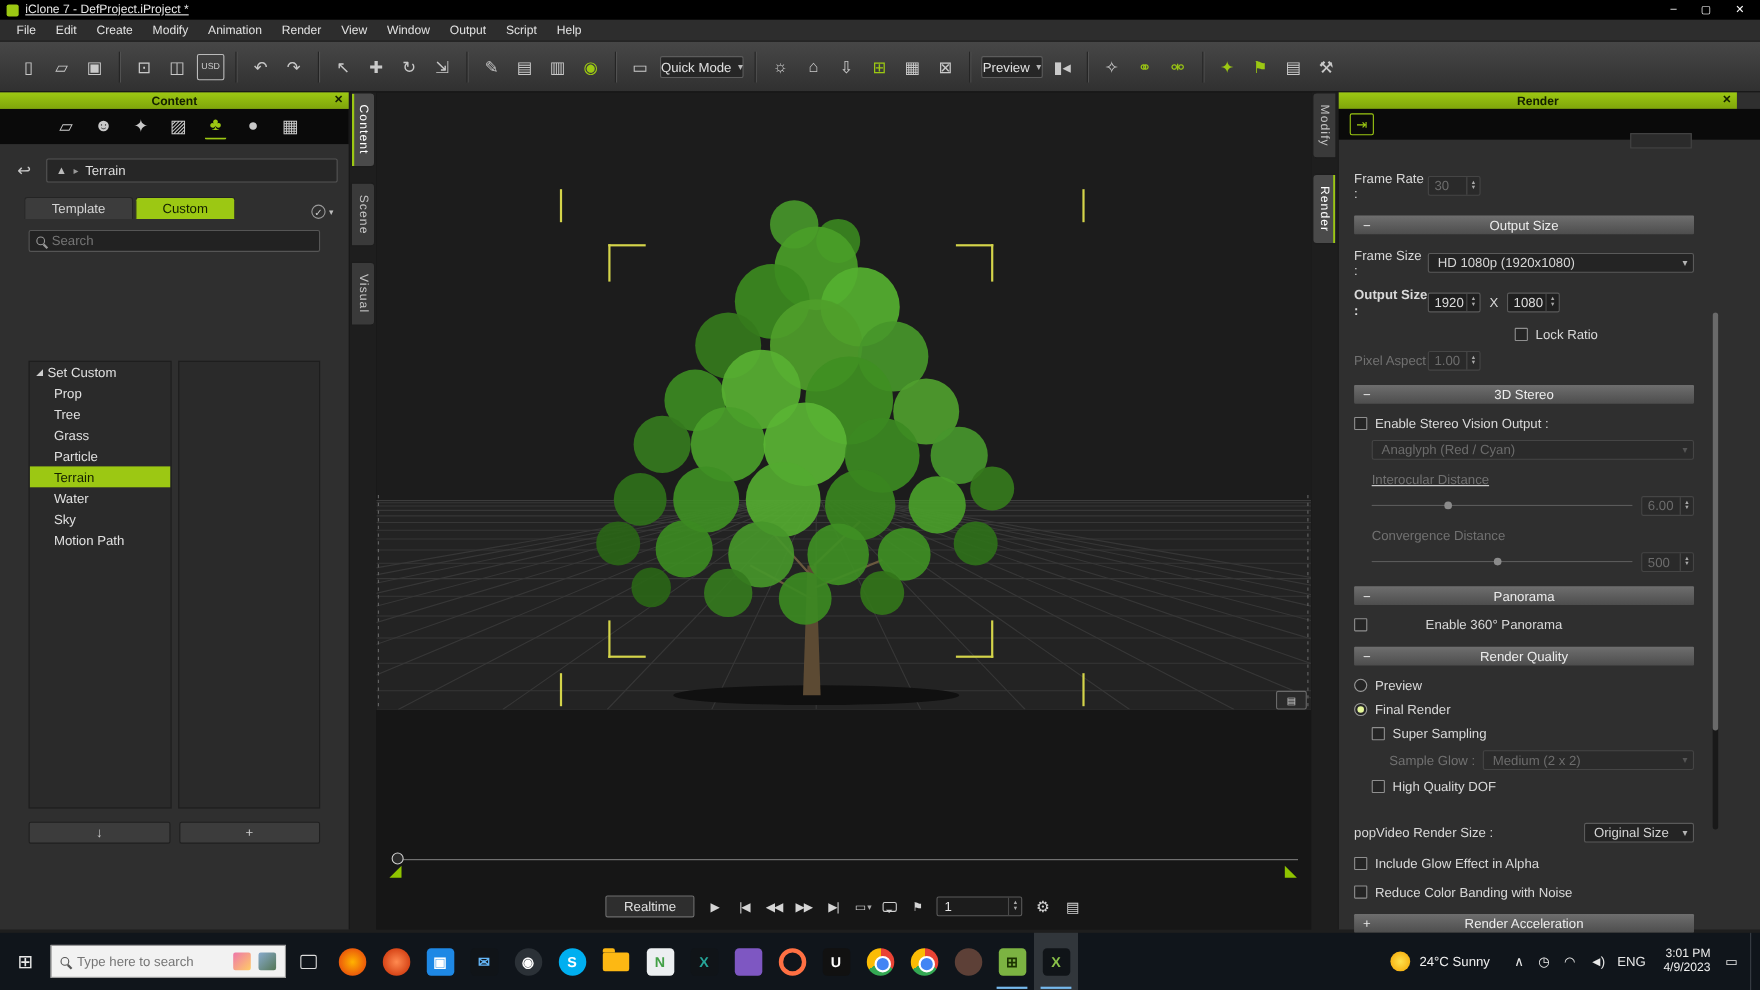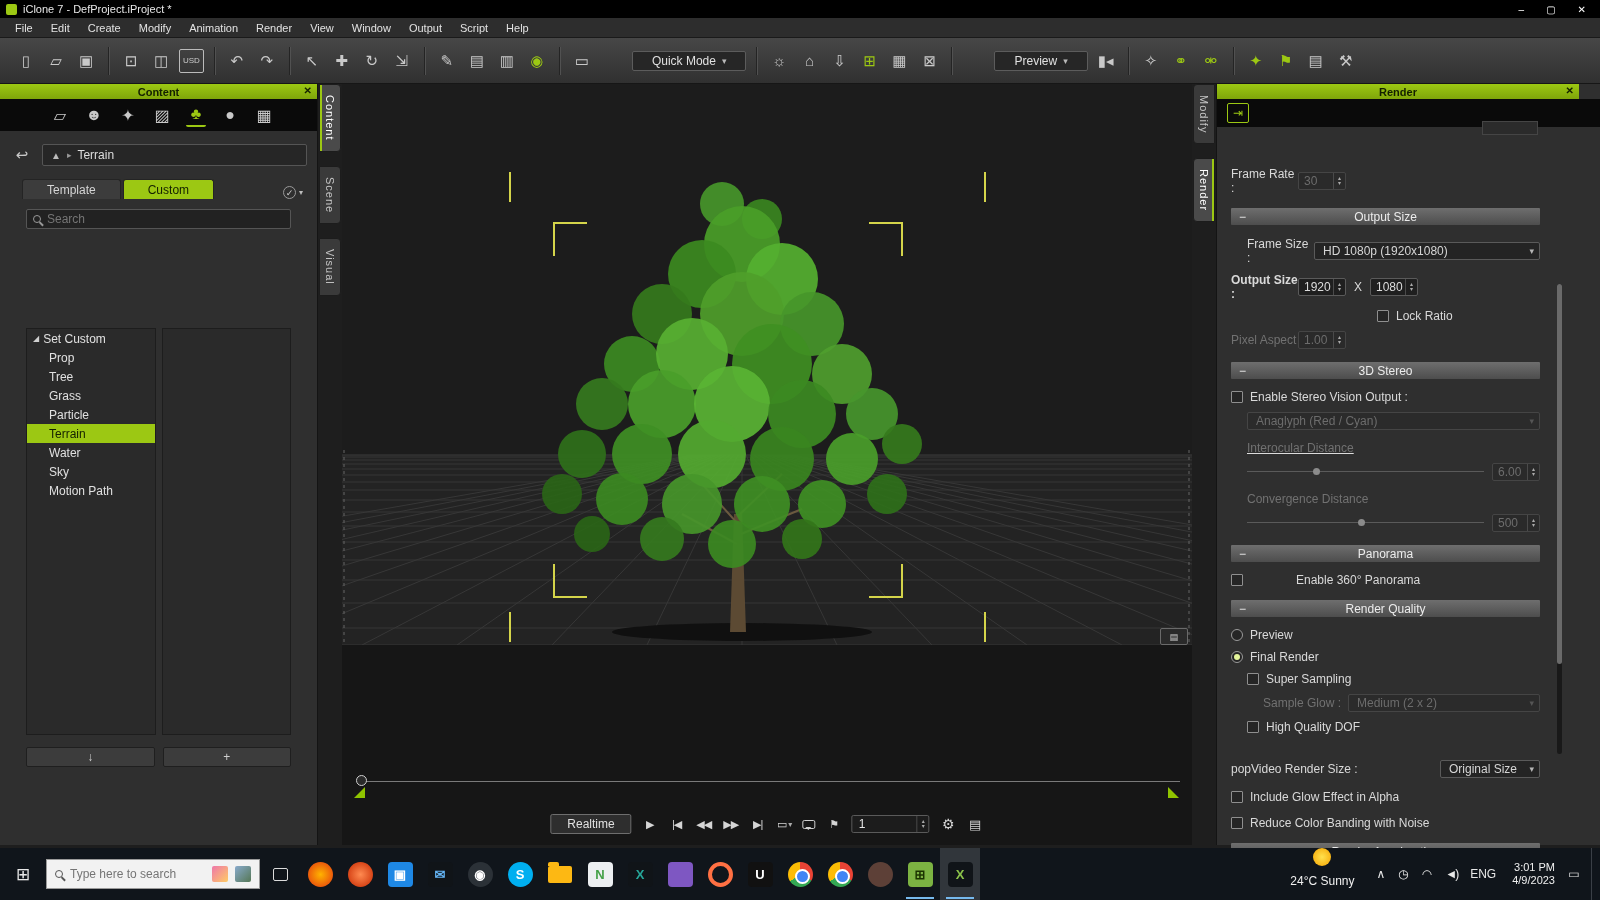--- a/index.html
+++ b/index.html
@@ -3,34 +3,34 @@
 <meta charset="utf-8">
 <style>
   * { margin:0; padding:0; box-sizing:border-box; }
   html,body { background:#000; }
   body { font-family:"Liberation Sans", sans-serif; }
   #app { position:relative; width:1600px; height:900px; overflow:hidden; background:#1e1e1e; color:#ddd; font-size:12px; }
 
   
   #titlebar { position:absolute; left:0; top:0; width:1600px; height:18px; background:#000; display:flex; align-items:center; padding:0 6px; }
   .appicon { width:11px; height:11px; background:var(--accent,#9cc813); border-radius:2px; margin-right:6px; }
-  #titlebar .title { font-size:11px; color:#e8e8e8; }
+  #titlebar .title { font-size:11px; color:#e8e8e8;text-decoration:underline; }
   .wincontrols { margin-left:auto; display:flex; gap:22px; padding-right:8px; color:#fff; font-size:10px; }
   .wincontrols span { cursor:default; }
 
   
   #menubar { position:absolute; left:0; top:18px; width:1600px; height:20px; background:#2d2d2d; display:flex; align-items:center; padding-left:6px; border-bottom:1px solid #1a1a1a; }
   #menubar span { padding:0 9px; color:#e2e2e2; font-size:11px; }
 
   
   #toolbar { position:absolute; left:0; top:38px; width:1600px; height:46px; background:linear-gradient(#474747,#303030); display:flex; align-items:center; gap:6px; padding:0 14px; border-bottom:1px solid #161616; }
   .icon-btn { min-width:24px; height:24px; display:flex; align-items:center; justify-content:center; color:#c9c9c9; font-size:15px; border-radius:2px; }
   .icon-btn.green { color:var(--accent,#9cc813); }
   .tsep { width:1px; height:28px; background:#242424; box-shadow:1px 0 0 #515151; margin:0 4px; }
-  .dd-btn { display:flex; align-items:center; gap:6px; background:#262626; border:1px solid #5c5c5c; border-radius:2px; padding:2px 19px; color:#e0e0e0; font-size:12px;margin-left:32px; }
+  .dd-btn { display:flex; align-items:center; gap:6px; background:#262626; border:1px solid #5c5c5c; border-radius:2px; padding:2px 0; color:#e0e0e0; font-size:12px; }
   .dd-btn::after { content:"▾"; font-size:9px; color:#b9b9b9; }
   .usd { border:1px solid #bbb; border-radius:2px; font-size:8px; padding:2px 3px; color:#ccc; }
 
   
   #content-panel { position:absolute; left:0; top:84px; width:318px; height:761px; background:#2f2f2f; border-right:1px solid #141414; }
   .panel-head { height:15px; background:linear-gradient(var(--accent,#9cc813),#7fa50a); display:flex; align-items:center; justify-content:center; color:#142000; font-size:11px; font-weight:bold; position:relative; }
   .panel-close { position:absolute; right:5px; top:1px; font-size:10px; color:#142000; }
   .cat-row { height:32px; background:#0a0a0a; display:flex; align-items:center; gap:14px; padding-left:50px; }
   .cat-row .icon-btn { font-size:16px; min-width:20px; }
   .cat-row .active { color:var(--accent,#9cc813); border-bottom:2px solid var(--accent,#9cc813); }
@@ -89,21 +89,21 @@
 
   .spin { display:flex; flex-direction:column; align-items:center; justify-content:center; width:12px; align-self:stretch; border-left:1px solid #4a4a4a; color:#a9a9a9; font-size:6px; line-height:5px; }
   .spin::before { content:"▴"; } .spin::after { content:"▾"; }
 
   
   #render-panel { position:absolute; left:1216px; top:84px; width:384px; height:761px; background:#2f2f2f; border-left:1px solid #141414; }
   #render-panel .panel-head { width:362px; }
   .rp-iconrow { height:28px; background:#0a0a0a; display:flex; align-items:center; padding-left:10px; position:relative; }
   .rp-export { width:22px; height:20px; border:1px solid var(--accent,#9cc813); color:var(--accent,#9cc813); display:flex; align-items:center; justify-content:center; font-size:12px; border-radius:2px; }
   .rp-partial { position:absolute; right:62px; bottom:-8px; width:56px; height:14px; background:#2b2b2b; border:1px solid #454545; }
-  .rp-body { padding:26px 60px 0 14px; }
+  .rp-body { padding:14px 60px 0 14px; }
   .rrow { display:flex; align-items:center; margin-top:8px; }
   .rlabel { color:#d9d9d9; font-size:12px; }
   .rlabel.dis, .dis { color:#717171; }
   .secbar { height:17px; margin-top:13px; background:linear-gradient(#6e6e6e,#4d4d4d); display:flex; align-items:center; justify-content:center; color:#ececec; font-size:12px; border-radius:1px; position:relative; }
   .secbar .pm { position:absolute; left:8px; color:#e8e8e8; }
   .pm.minus::before { content:"−"; } .pm.plus::before { content:"+"; }
   .num { display:flex; align-items:center; height:18px; background:#1f1f1f; border:1px solid #5a5a5a; border-radius:2px; }
   .num input { width:34px; background:transparent; border:none; outline:none; color:#dcdcdc; font-size:12px; padding-left:5px; font-family:"Liberation Sans",sans-serif; }
   .num.dis { border-color:#454545; background:#2a2a2a; }
   .num.dis input { color:#6c6c6c; }
@@ -133,21 +133,21 @@
   .tb-app { width:40px; height:100%; display:flex; align-items:center; justify-content:center; position:relative; }
   .tb-app .badge { width:25px; height:25px; border-radius:4px; display:flex; align-items:center; justify-content:center; color:#fff; font-size:13px; font-weight:bold; }
   .badge.round { border-radius:50%; }
   .tb-app.open::after { content:""; position:absolute; bottom:1px; left:6px; right:6px; height:2px; background:#76b9ed; }
   .tb-app.focus { background:rgba(255,255,255,.14); }
   .folder { width:24px; height:17px; background:#fdb813; border-radius:2px; position:relative; }
   .folder::before { content:""; position:absolute; top:-4px; left:0; width:11px; height:4px; background:#fdb813; border-radius:2px 2px 0 0; }
   .chrome { background:conic-gradient(#ea4335 0 33%, #34a853 0 66%, #fbbc05 0 100%); position:relative; }
   .chrome::after { content:""; position:absolute; left:7px; top:7px; width:11px; height:11px; border-radius:50%; background:#4285f4; border:2px solid #fff; }
   .tb-spacer { flex:1; }
-  .weather { display:flex; align-items:center; gap:8px; padding:0 12px; height:100%; color:#f0f0f0; font-size:12px;flex-direction:column; }
+  .weather { display:flex; align-items:center; gap:8px; padding:0 12px; height:100%; color:#f0f0f0; font-size:12px; }
   .sun { width:18px; height:18px; border-radius:50%; background:radial-gradient(#ffe14d,#f5a300); }
   .tray { display:flex; align-items:center; gap:13px; padding:0 10px; color:#e8e8e8; font-size:12px; }
   .tray .g { font-size:12px; }
   .clockstack { text-align:right; font-size:11px; line-height:13px; padding:0 6px; color:#f0f0f0; }
   .notif { width:26px; height:100%; display:flex; align-items:center; justify-content:center; color:#e8e8e8; }
   .showdesk { width:5px; height:100%; border-left:1px solid #3a3f46; margin-left:4px; }
 </style>
 </head>
 <body>
 
@@ -441,21 +441,21 @@
             <input class="dis" disabled="" value="30" style="">
             <span class="spin"></span>
           </span>
       </div>
 
       <div class="secbar">
           <span class="pm minus"></span>
           <span>Output Size</span>
         </div>
 
-      <div class="rrow" style="margin-top:12px;margin-left:16px;">
+      <div class="rrow" style="margin-top:12px;">
         <span class="rlabel" style="width:67px;">Frame Size :</span>
         <span class="dd">
             <span>HD 1080p (1920x1080)</span>
           </span>
       </div>
       <div class="rrow">
         <span class="rlabel" style="width:67px;font-weight:bold;">Output Size :</span>
         <span class="num">
             <input value="1920" style="">
             <span class="spin"></span>

